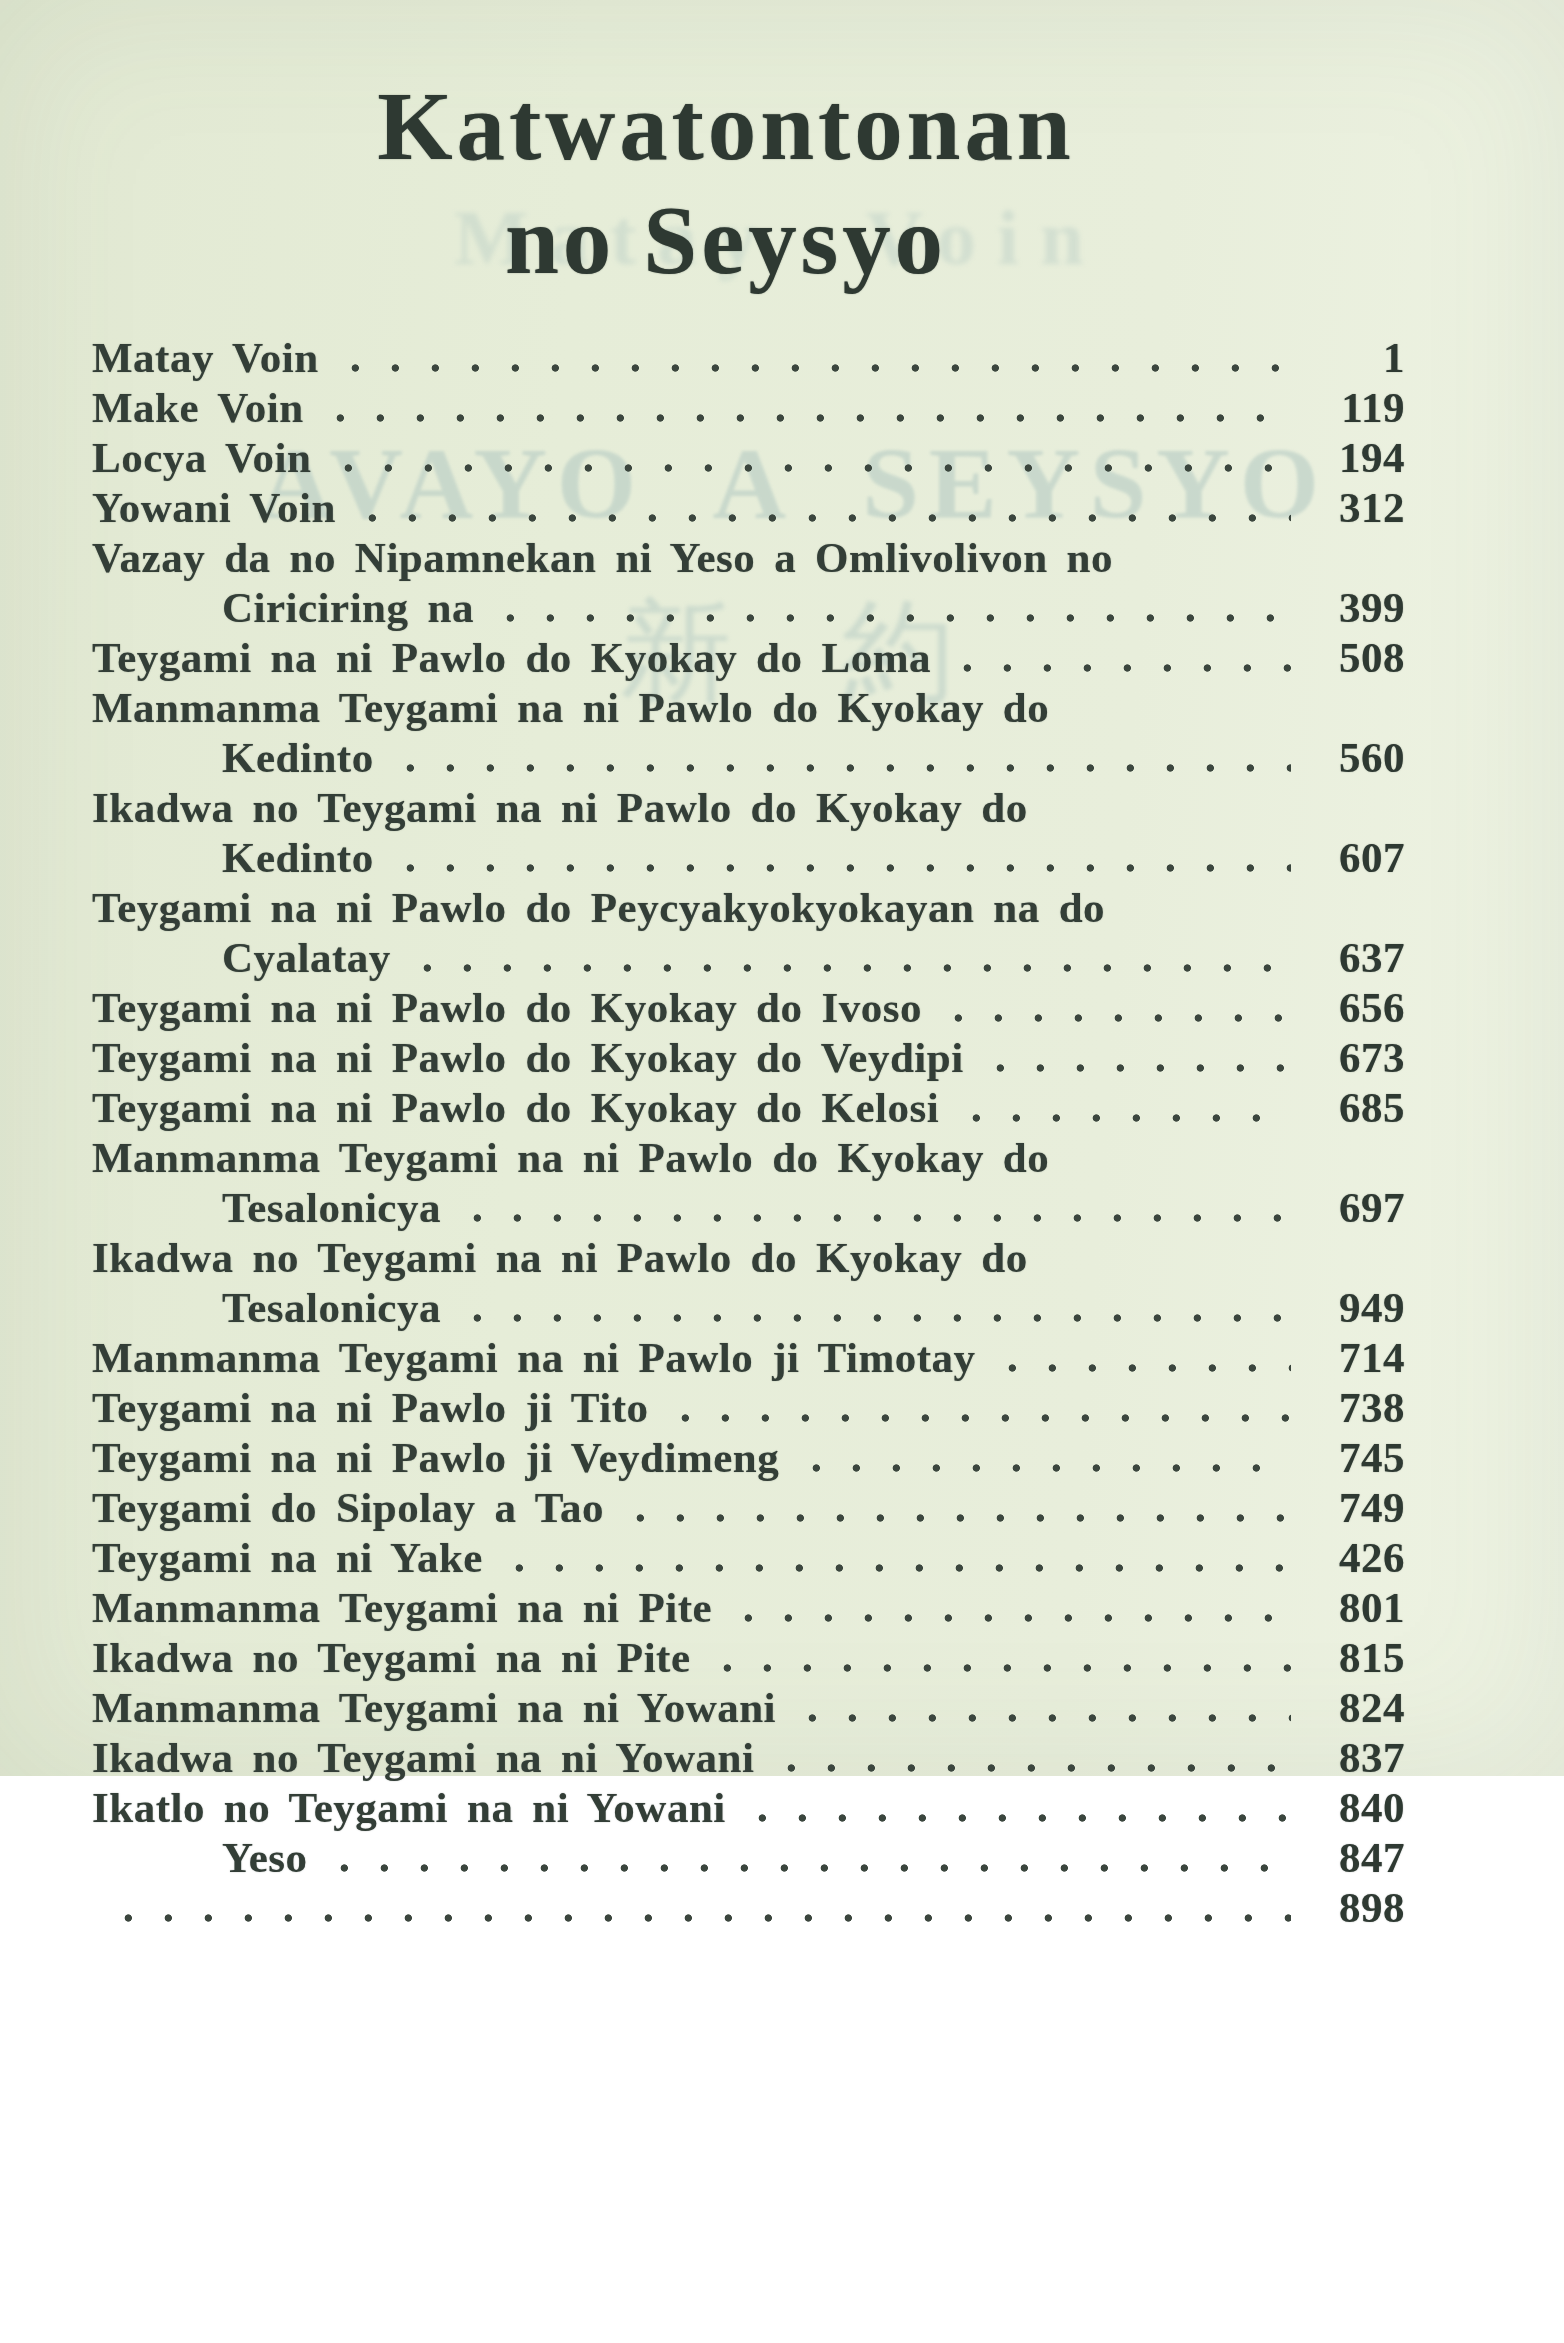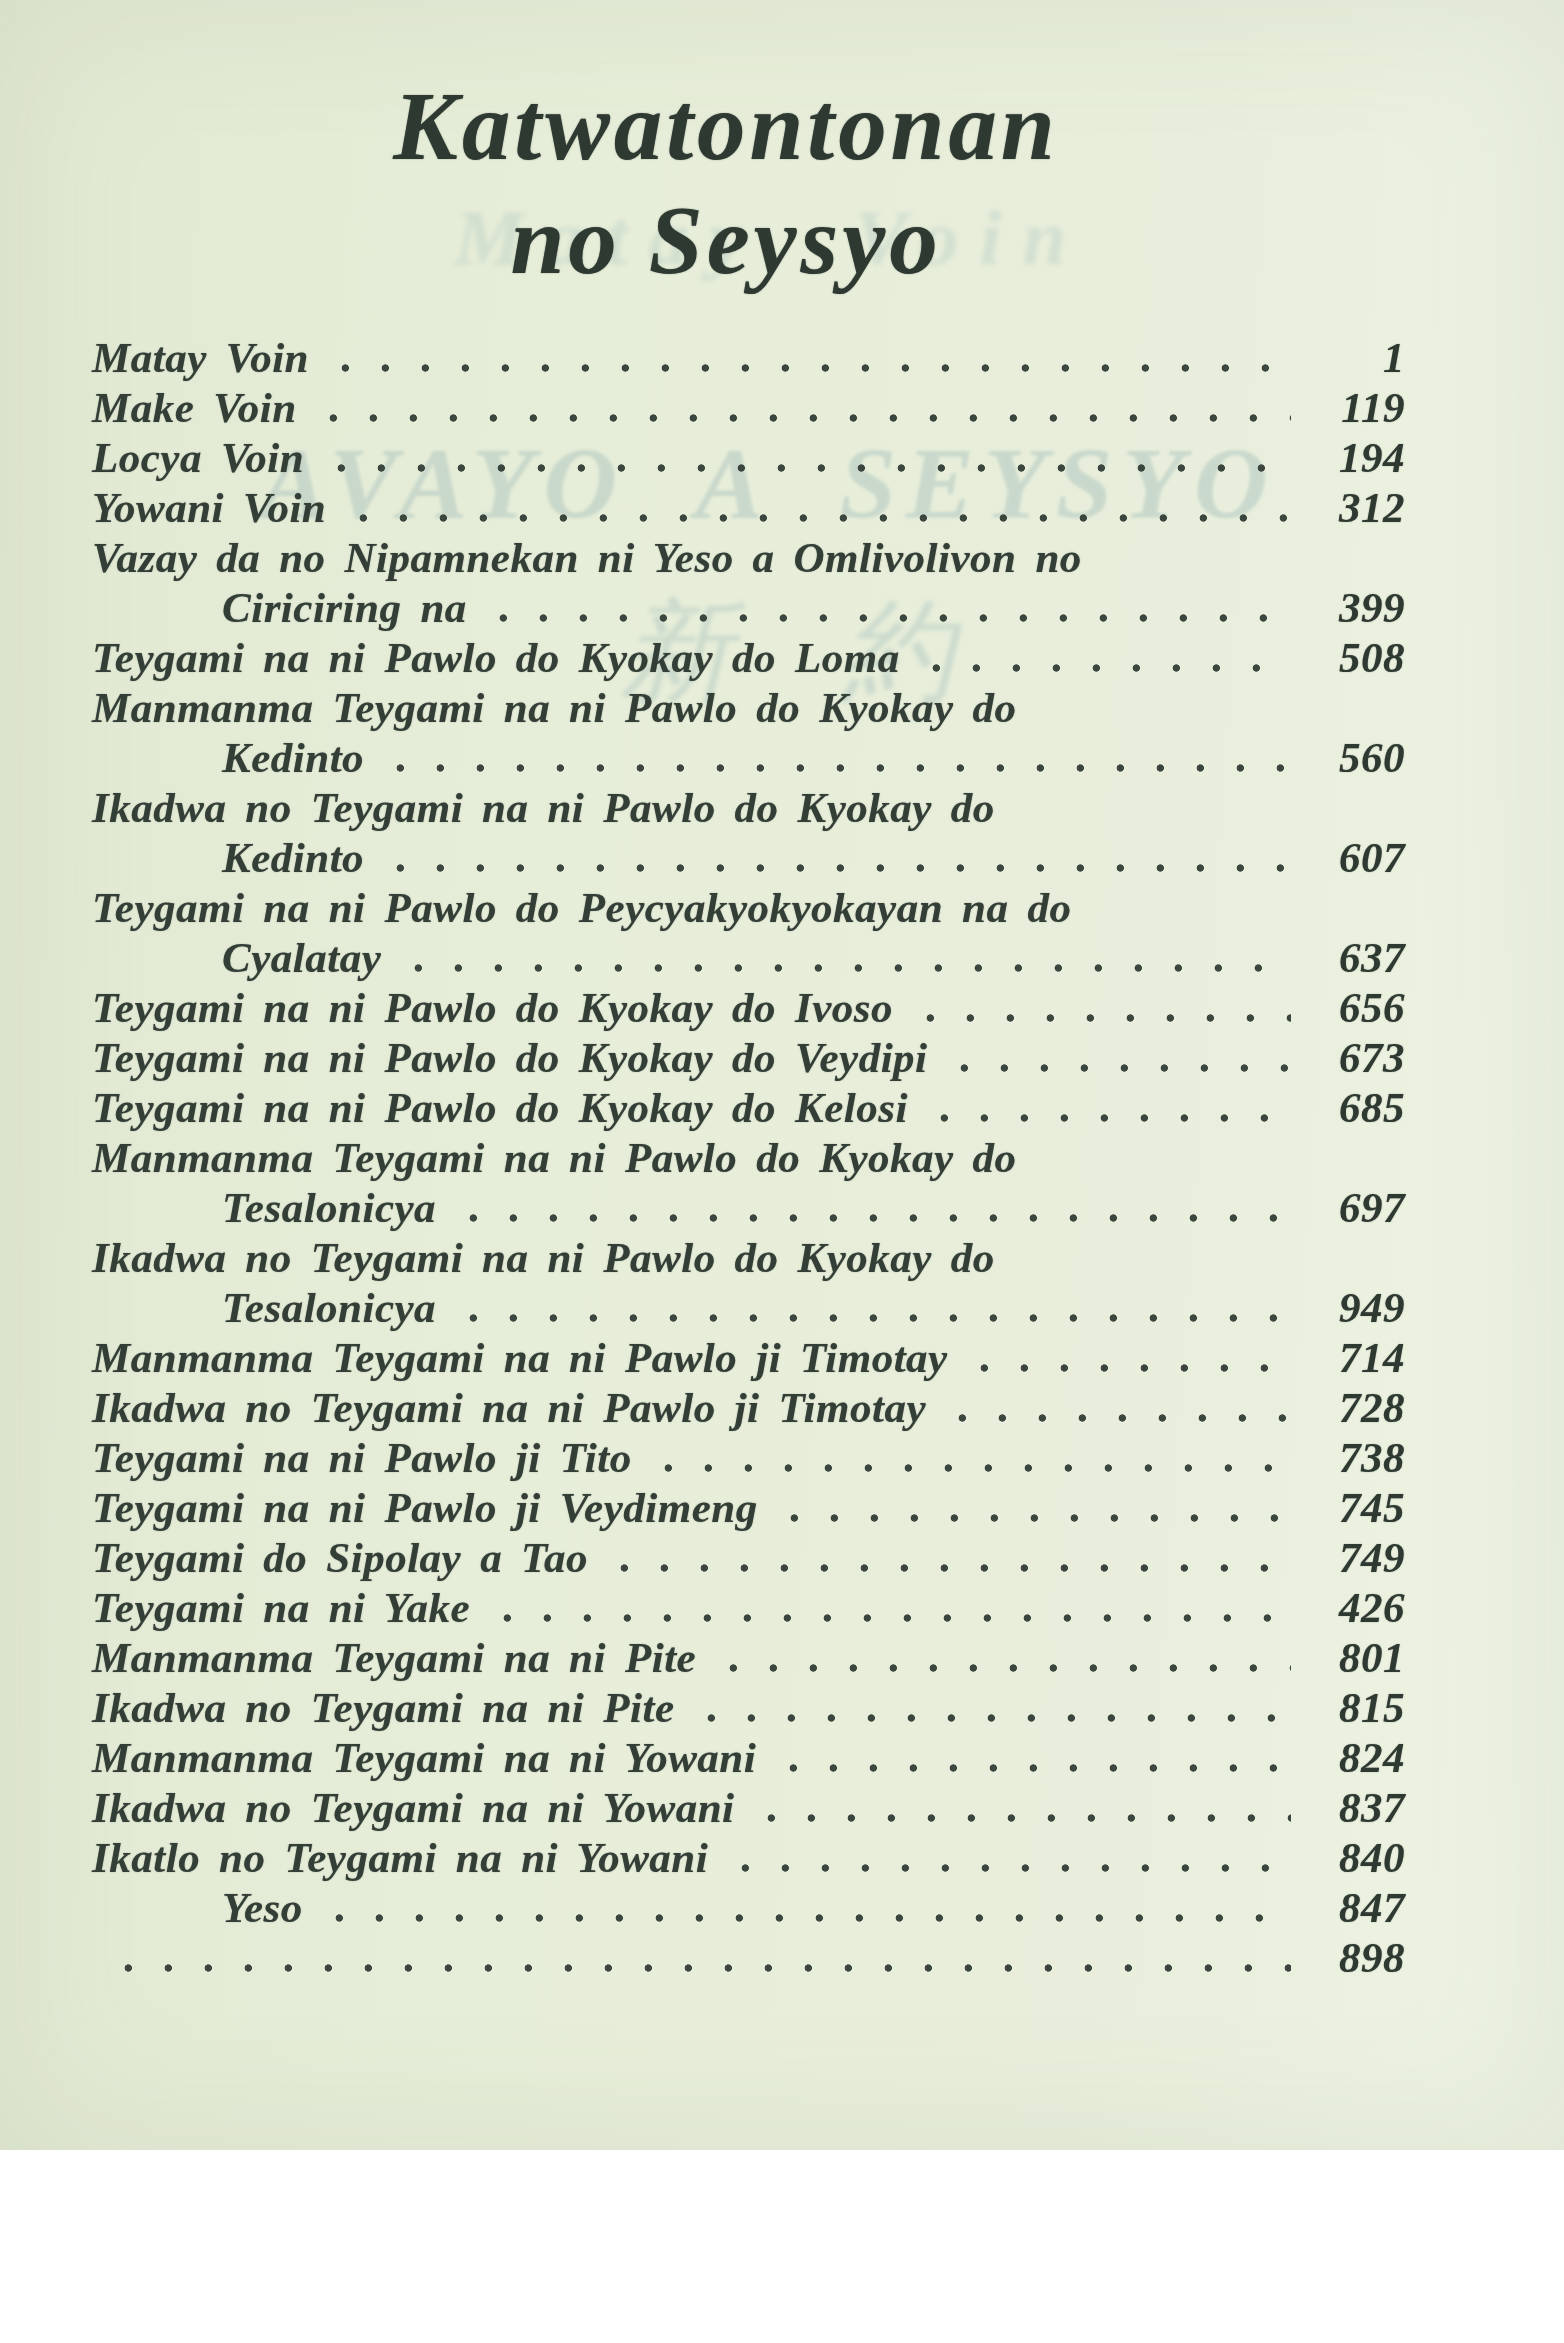--- a/index.html
+++ b/index.html
@@ -3,25 +3,24 @@
 <meta charset="utf-8">
 <style>
   html,body{margin:0;padding:0;}
   body{
     width:1564px;height:2343px;
     font-family:"Liberation Serif","DejaVu Serif",serif;
     overflow:hidden;
   }
   .page{
     position:relative;
-    width:1564px;height:2150px;
+    width:1564px;height:1776px;
     background:linear-gradient(94deg,#e2e9d3 0%,#e6edd8 35%,#e8eedb 70%,#eef3e3 100%);
     box-shadow:inset 0 0 154px rgba(96,114,84,.10);
     color:#333e37;
-    font-style:italic;
   }
   
   .ghost{
     position:absolute;
     color:#b7ccc4;
     font-weight:700;
     white-space:nowrap;
     filter:blur(1.9px);
     z-index:0;
     user-select:none;
@@ -202,25 +201,20 @@
           <span class="label">Tesalonicya</span>
           <span class="dots"></span>
           <span class="pg">949</span>
         </div>
         <div class="row">
           <span class="label">Manmanma Teygami na ni Pawlo ji Timotay</span>
           <span class="dots"></span>
           <span class="pg">714</span>
         </div>
         <div class="row">
-          <span class="label">Ikadwa no Teygami na ni Pawlo ji Timotay</span>
-          <span class="dots"></span>
-          <span class="pg">728</span>
-        </div>
-        <div class="row">
           <span class="label">Teygami na ni Pawlo ji Tito</span>
           <span class="dots"></span>
           <span class="pg">738</span>
         </div>
         <div class="row">
           <span class="label">Teygami na ni Pawlo ji Veydimeng</span>
           <span class="dots"></span>
           <span class="pg">745</span>
         </div>
         <div class="row">

